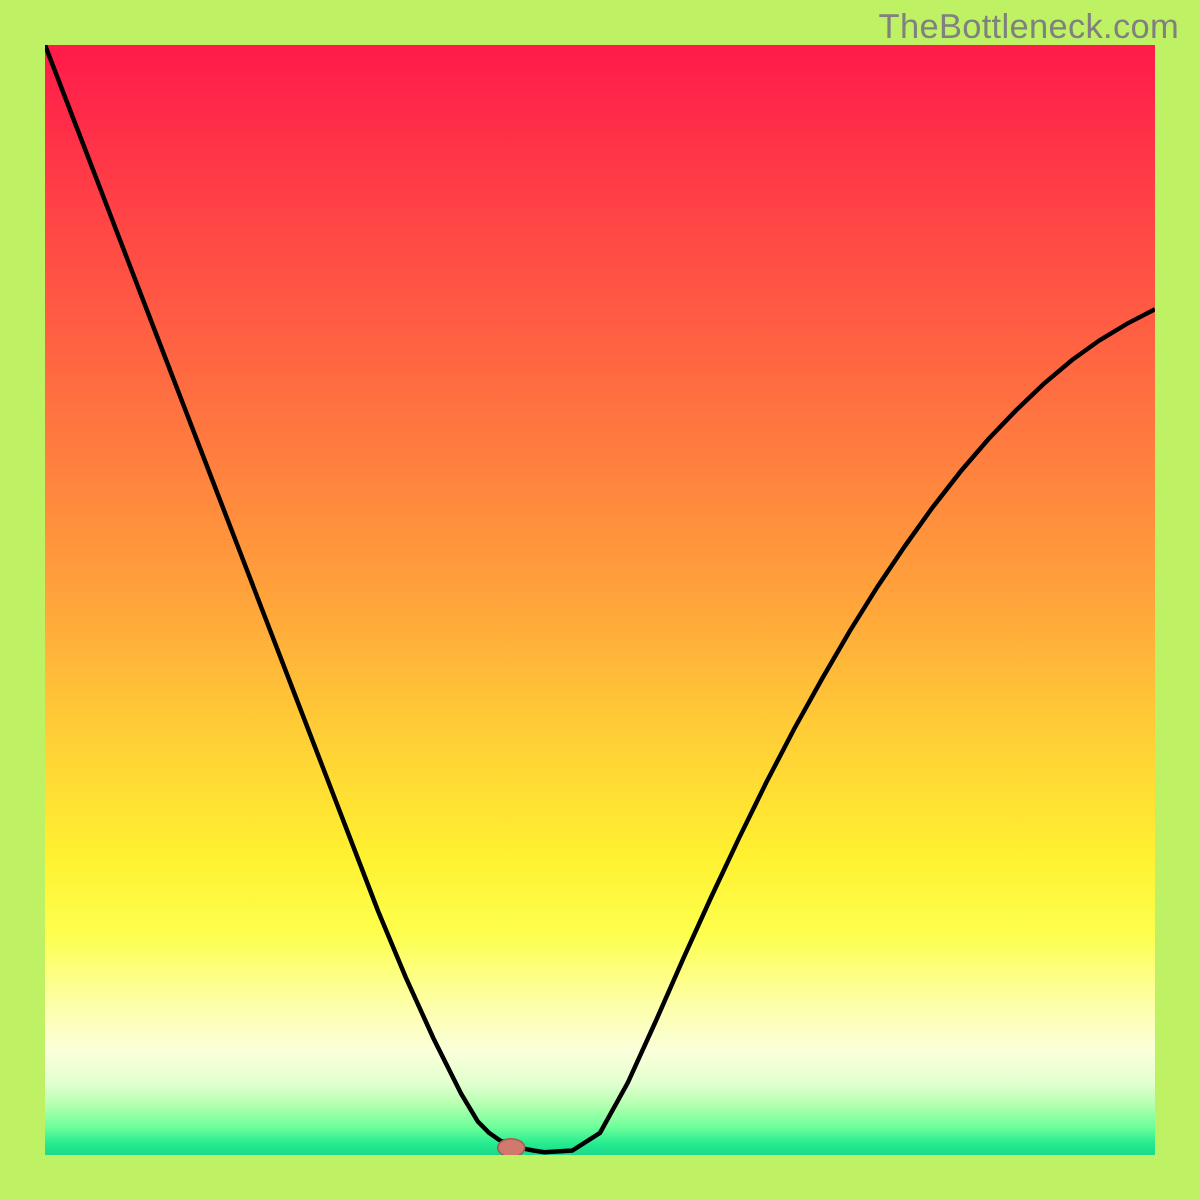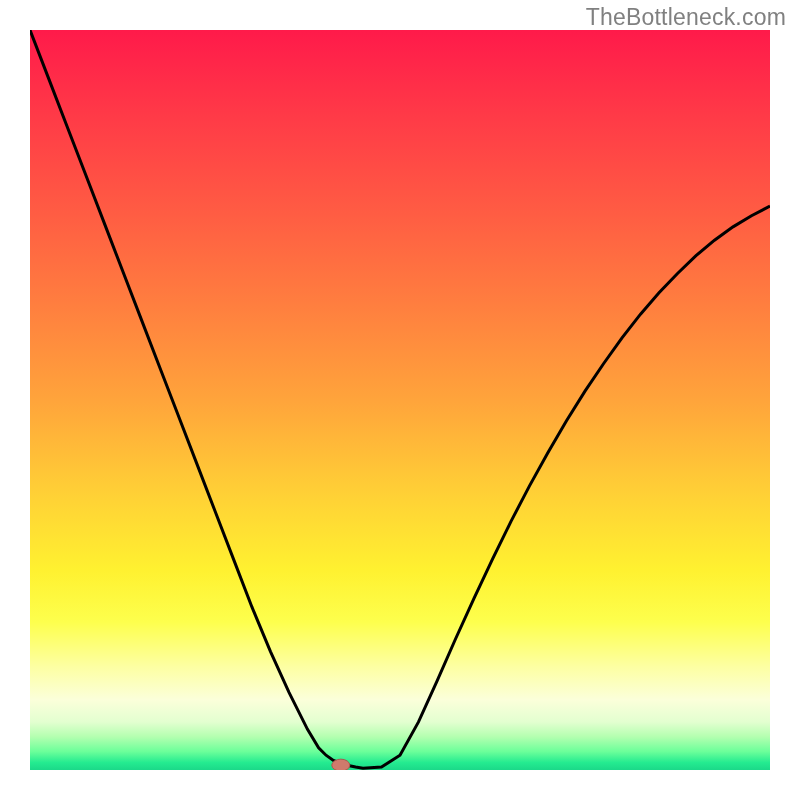--- a/index.html
+++ b/index.html
@@ -8,21 +8,21 @@
     width: 800px;
     height: 800px;
     overflow: hidden;
     background: #000;
     font-family: Arial, Helvetica, sans-serif;
   }
   .frame {
     position: relative;
     width: 800px;
     height: 800px;
-    background: #ffffff;
+    background: #bef264;
   }
   .watermark {
     position: absolute;
     top: 4px;
     right: 14px;
     color: #808080;
     font-size: 23px;
     font-weight: 500;
     letter-spacing: 0.2px;
     z-index: 5;

